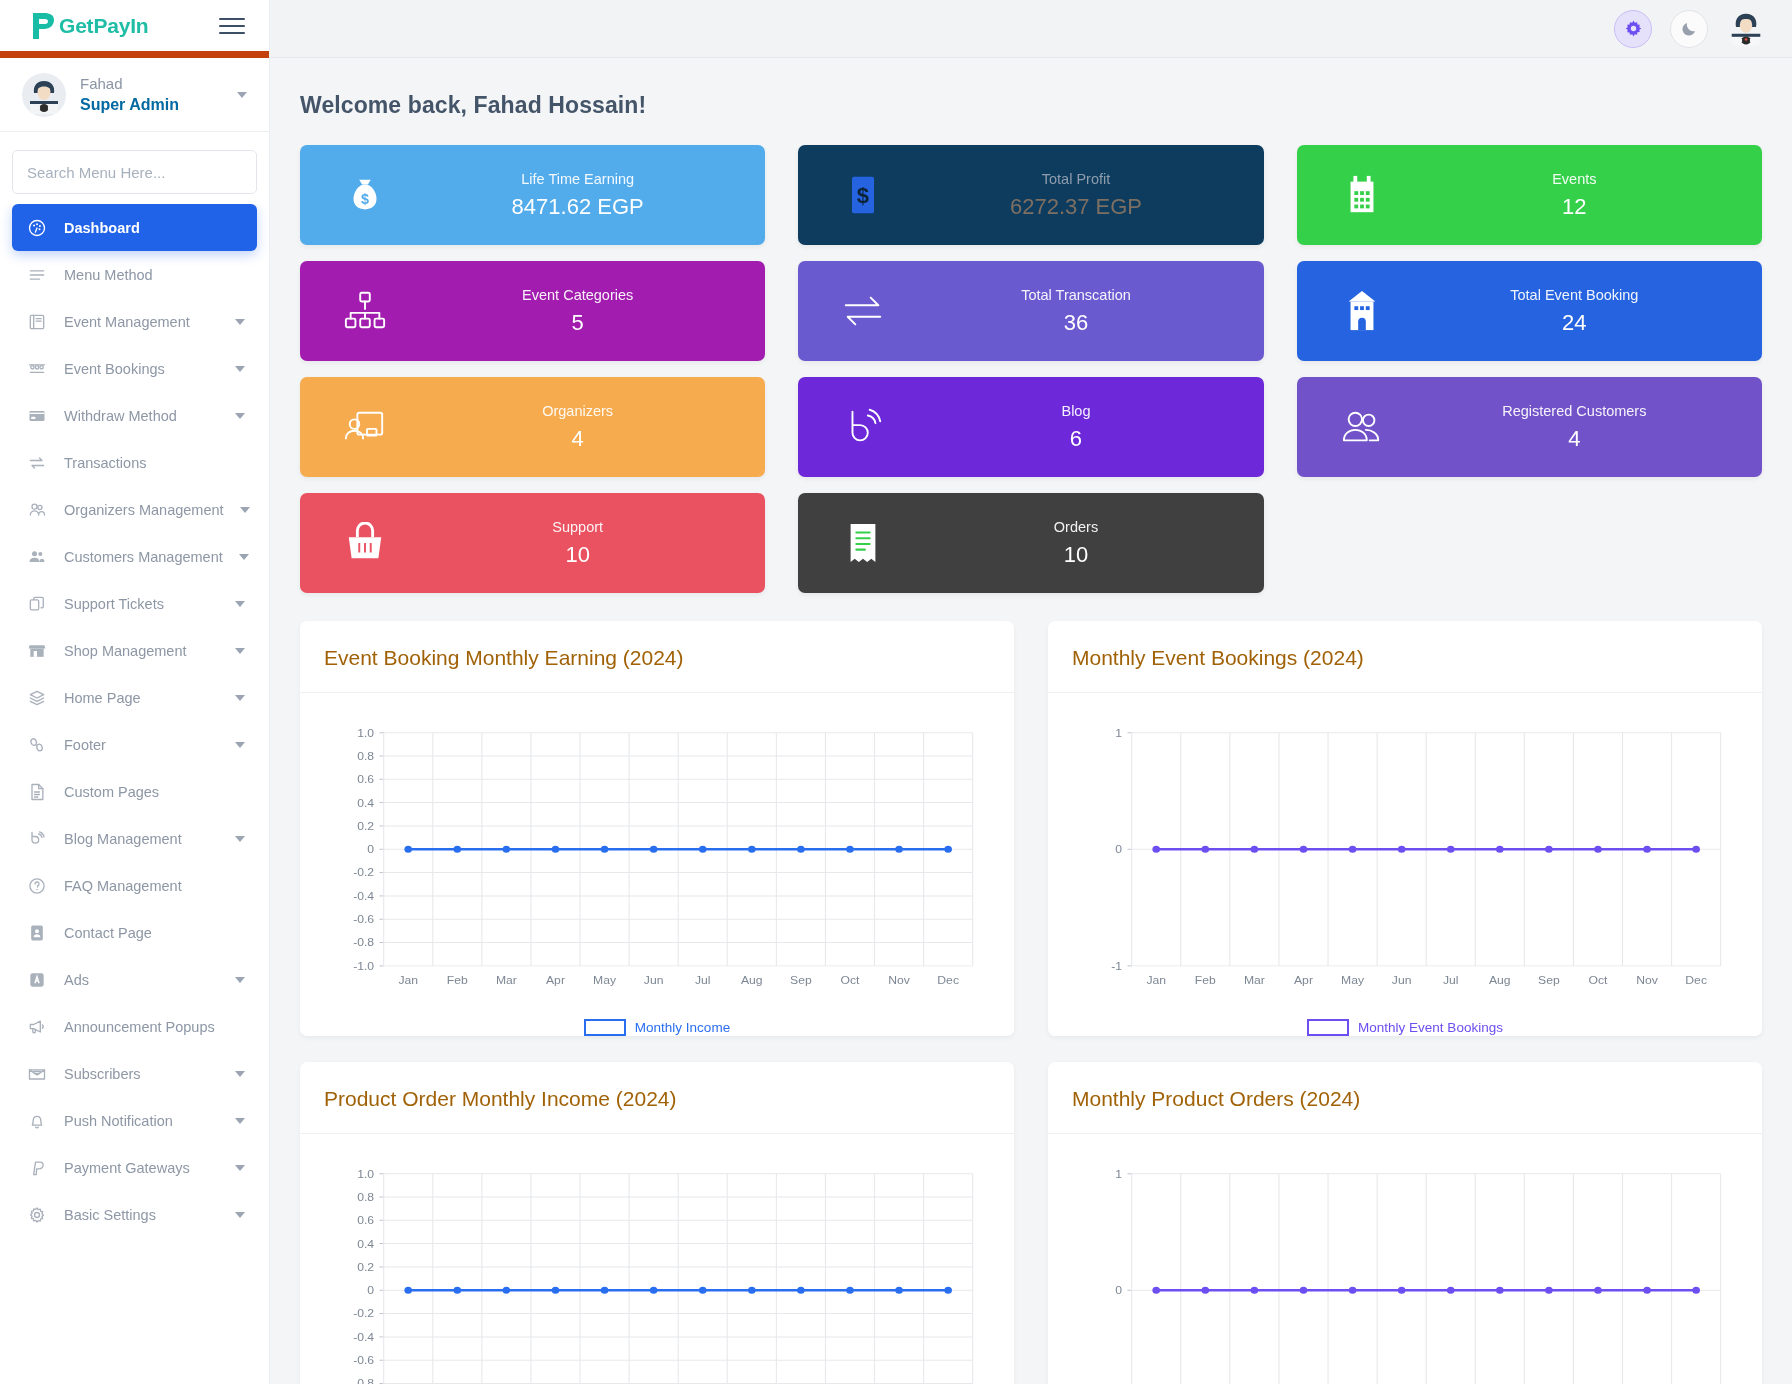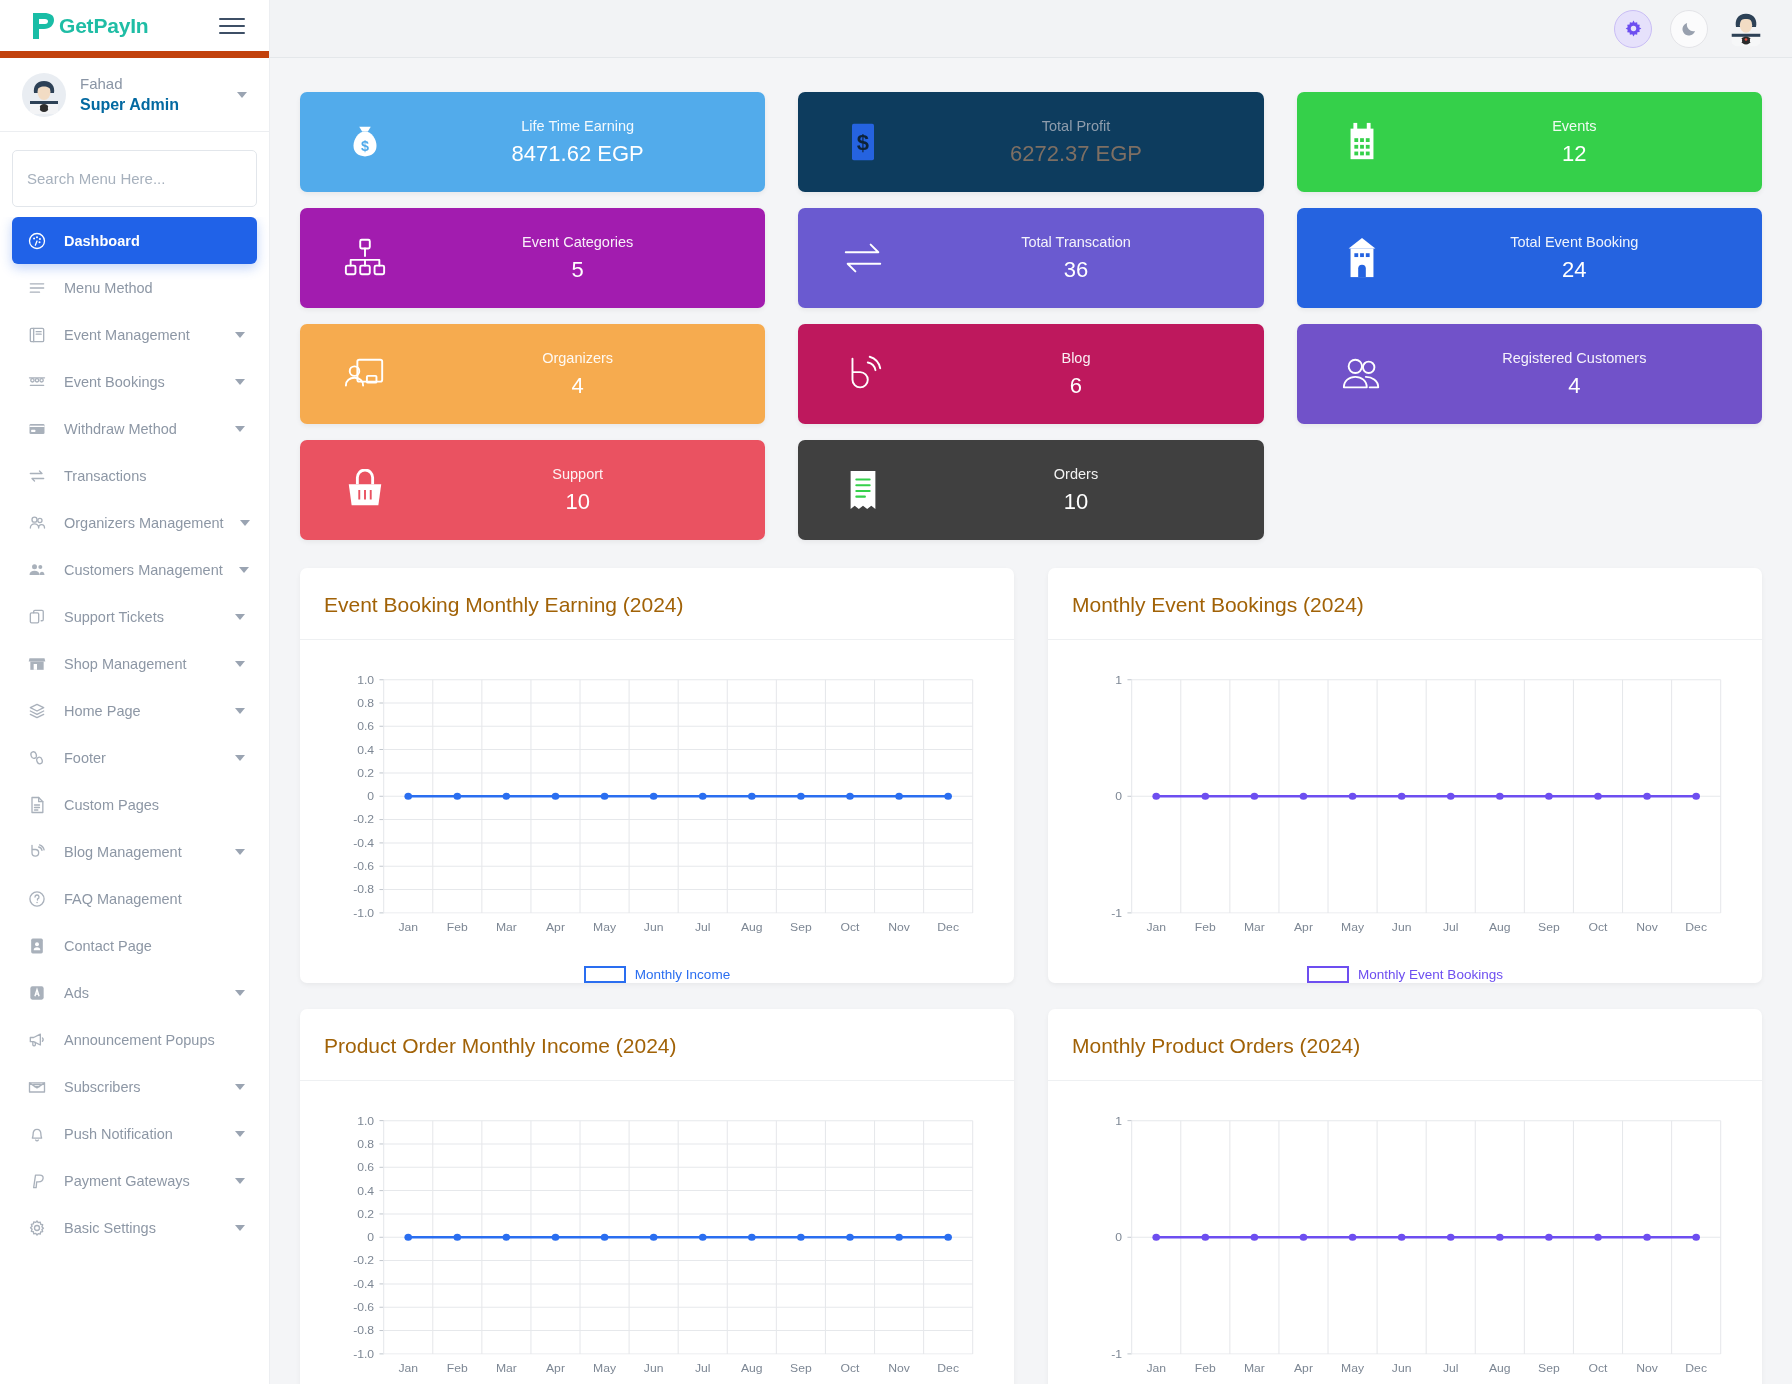--- a/index.html
+++ b/index.html
@@ -49,21 +49,21 @@
   .user-meta { flex: 1; line-height: 1.35; }
   .user-name { font-size: 15px; color: #8a95a5; }
   .user-role { font-size: 16px; color: #0369a1; font-weight: 700; }
   .caret {
     width: 0; height: 0; border-left: 5px solid transparent;
     border-right: 5px solid transparent; border-top: 6px solid #9aa4b2;
   }
 
   .search-wrap { padding: 18px 12px 10px 12px; }
   .search-input {
-    width: 100%; height: 57px; border: 1px solid #e2e6eb; border-radius: 5px;
+    width: 100%; height: 44px; border: 1px solid #e2e6eb; border-radius: 5px;
     padding: 0 14px; font-size: 15px; color: #94a0ae;
     font-family: "Liberation Sans", sans-serif;
     background: #fff; outline: none;
   }
   .search-input::placeholder { color: #a7b1bd; }
 
   .menu { flex: 1; overflow: hidden; padding: 0 12px 10px 12px; }
   .menu-item {
     display: flex; align-items: center; gap: 16px;
     height: 47px; padding: 0 12px 0 14px;
@@ -450,20 +450,21 @@
           <rect x="6" y="26" width="30" height="13" rx="2" fill="#f6f7f8"></rect>
           <rect x="6" y="26" width="30" height="3.2" fill="#2d4156"></rect>
           <circle cx="21" cy="33" r="4.2" fill="#2b2b2b"></circle>
           <path d="M16.6 30.6 L25.4 35.4 M25.4 30.6 L16.6 35.4" stroke="#2b2b2b" stroke-width="1.3"></path>
           <circle cx="21" cy="32" r="1.4" fill="#e04a3e"></circle>
         </svg>
       </div>
     </header>
 
     <div class="content">
+      <h1 class="welcome">Welcome back, Fahad Hossain!</h1>
       <section class="stat-grid" id="stat-grid">
           <div class="stat-card" style="background: rgb(82, 171, 235);">
             <span class="stat-icon">
               <svg width="46" height="46" viewBox="0 0 48 48">
                 <path d="M18 8h12l-3 5h-6z" fill="#ffffff"></path>
                 <path d="M24 13c-7 0-12 8-12 15 0 7 5 11 12 11s12-4 12-11c0-7-5-15-12-15z" fill="#ffffff"></path>
                 <text x="24" y="33" font-size="15" font-weight="bold" fill="#52abeb" text-anchor="middle" font-family="Liberation Sans, sans-serif">$</text>
               </svg>
             </span>
             <span class="stat-text"><span class="stat-label">Life Time Earning</span><br><span class="stat-value">8471.62 EGP</span></span>
@@ -537,21 +538,21 @@
             <span class="stat-icon">
               <svg width="46" height="42" viewBox="0 0 48 44">
                 <rect x="16" y="7" width="26" height="23" rx="2" stroke="#ffffff" fill="none" stroke-width="2" stroke-linecap="round" stroke-linejoin="round"></rect>
                 <circle cx="13" cy="19" r="5" stroke="#ffffff" fill="none" stroke-width="2" stroke-linecap="round" stroke-linejoin="round"></circle>
                 <path d="M4 34c0-5 4-8 9-8s9 3 9 8" stroke="#ffffff" fill="none" stroke-width="2" stroke-linecap="round" stroke-linejoin="round"></path>
                 <rect x="26" y="24" width="10" height="7" rx="1" stroke="#ffffff" fill="none" stroke-width="2" stroke-linecap="round" stroke-linejoin="round"></rect>
               </svg>
             </span>
             <span class="stat-text"><span class="stat-label">Organizers</span><br><span class="stat-value">4</span></span>
           </div>
-          <div class="stat-card" style="background: #be185d; justify-content: space-between;">
+          <div class="stat-card" style="background: #6d28d9; justify-content: space-between;">
             <span class="stat-icon">
               <svg width="44" height="46" viewBox="0 0 46 48">
                 <path d="M12 8v22a8 8 0 1 0 8-8h-8" stroke="#ffffff" fill="none" stroke-width="2" stroke-linecap="round" stroke-linejoin="round"></path>
                 <path d="M28 12a10 10 0 0 1 8 8M30 6a16 16 0 0 1 11 12" stroke="#ffffff" fill="none" stroke-width="2" stroke-linecap="round" stroke-linejoin="round"></path>
               </svg>
             </span>
             <span class="stat-text"><span class="stat-label">Blog</span><br><span class="stat-value">6</span></span>
           </div>
           <div class="stat-card" style="background: rgb(113, 82, 201);">
             <span class="stat-icon">

